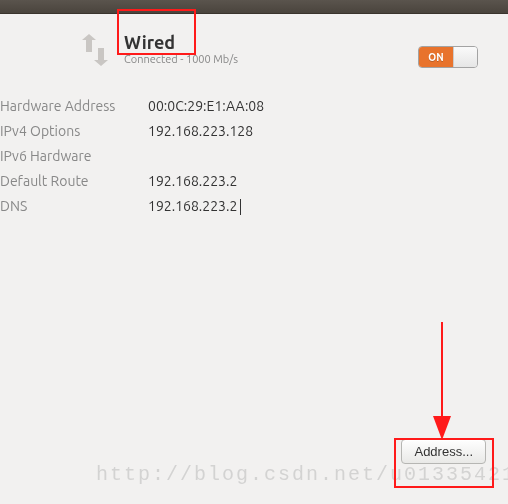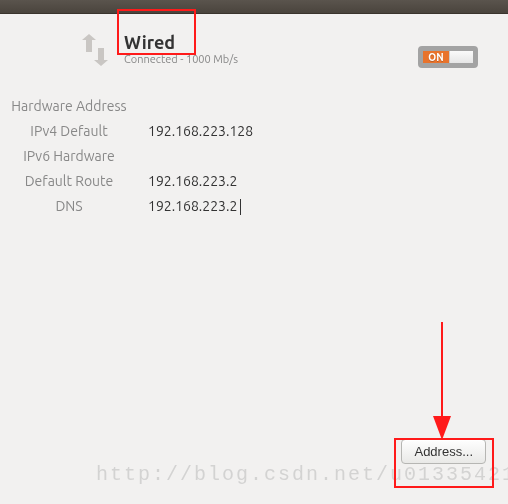--- a/index.html
+++ b/index.html
@@ -49,21 +49,21 @@
       font-size: 11px;
       color: #888;
       margin-top: 1px;
     }
     .switch {
       position: absolute;
       right: 14px;
       top: 18px;
       width: 60px;
       height: 22px;
-      border: 5px solid #a3a3a3;
+      border: 1px solid #a3a3a3;
       border-radius: 4px;
       display: flex;
       overflow: hidden;
       cursor: pointer;
     }
     .switch .on {
       flex: 1;
       background: #e8732c;
       color: #fff;
       font-size: 10px;
@@ -82,21 +82,21 @@
       margin-top: 22px;
       padding-left: 0;
     }
     .detail-row {
       display: flex;
       align-items: baseline;
       margin-bottom: 9px;
     }
     .detail-label {
       width: 148px;
-      text-align: center;
+      text-align: left;
       padding-right: 10px;
       color: #888;
       font-size: 14px;
     }
     .detail-value {
       color: #333;
       font-size: 14px;
     }
     .cursor-mark {
       display: inline-block;
@@ -165,23 +165,24 @@
     </div>
     <div class="switch">
       <div class="on">ON</div>
       <div class="knob"></div>
     </div>
   </div>
 
   <div class="details">
     <div class="detail-row">
       <div class="detail-label">Hardware Address</div>
-    </div>
-    <div class="detail-row">
-      <div class="detail-label">IPv4 Default</div>
+      <div class="detail-value">00:0C:29:E1:AA:08</div>
+    </div>
+    <div class="detail-row">
+      <div class="detail-label">IPv4 Options</div>
       <div class="detail-value">192.168.223.128</div>
     </div>
     <div class="detail-row">
       <div class="detail-label">IPv6 Hardware</div>
     </div>
     <div class="detail-row">
       <div class="detail-label">Default Route</div>
       <div class="detail-value">192.168.223.2</div>
     </div>
     <div class="detail-row">

